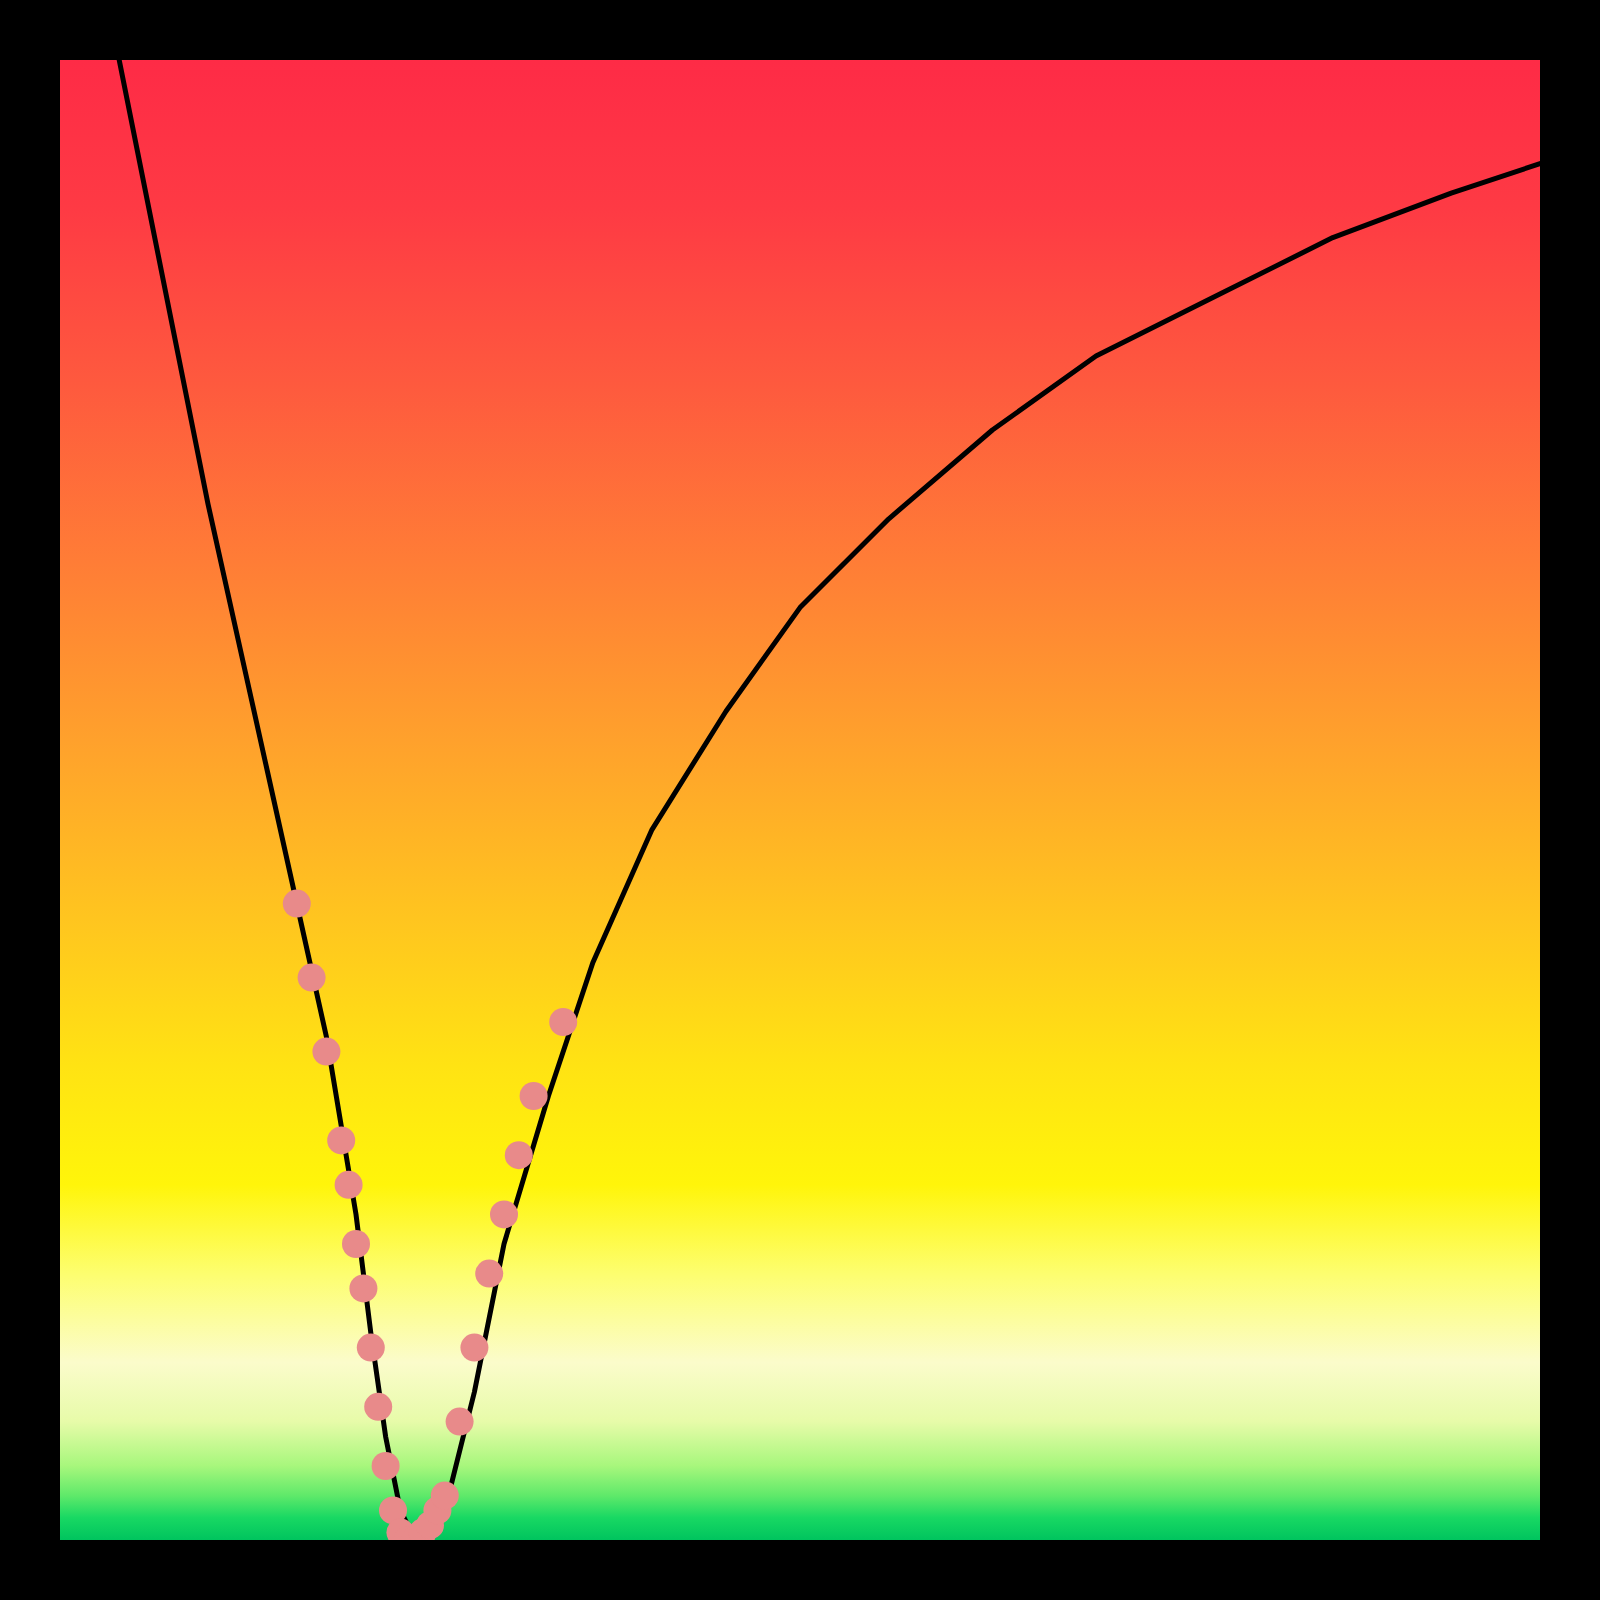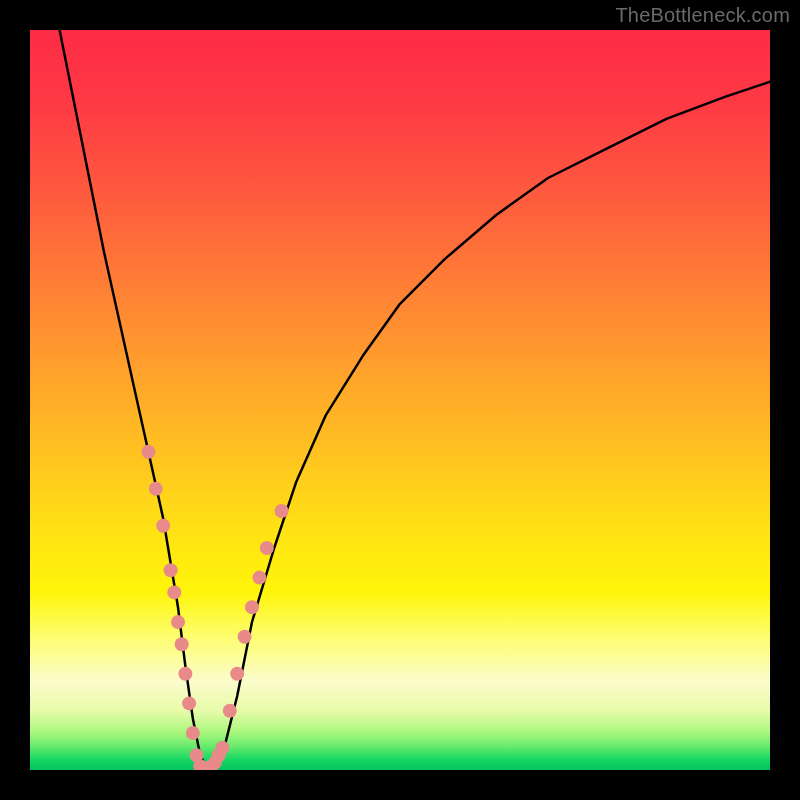--- a/index.html
+++ b/index.html
@@ -91,14 +91,13 @@
           <circle cx="199.8" cy="680.8" r="7" fill="#e88a8a"></circle>
           <circle cx="207.2" cy="643.8" r="7" fill="#e88a8a"></circle>
           <circle cx="214.6" cy="606.8" r="7" fill="#e88a8a"></circle>
           <circle cx="222.0" cy="577.2" r="7" fill="#e88a8a"></circle>
           <circle cx="229.4" cy="547.6" r="7" fill="#e88a8a"></circle>
           <circle cx="236.8" cy="518.0" r="7" fill="#e88a8a"></circle>
           <circle cx="251.6" cy="481.0" r="7" fill="#e88a8a"></circle>
         </g>
     </svg>
   </div>
-  <div class="watermark">TheBottleneck.com</div>
 </div>
 
 </body></html>

